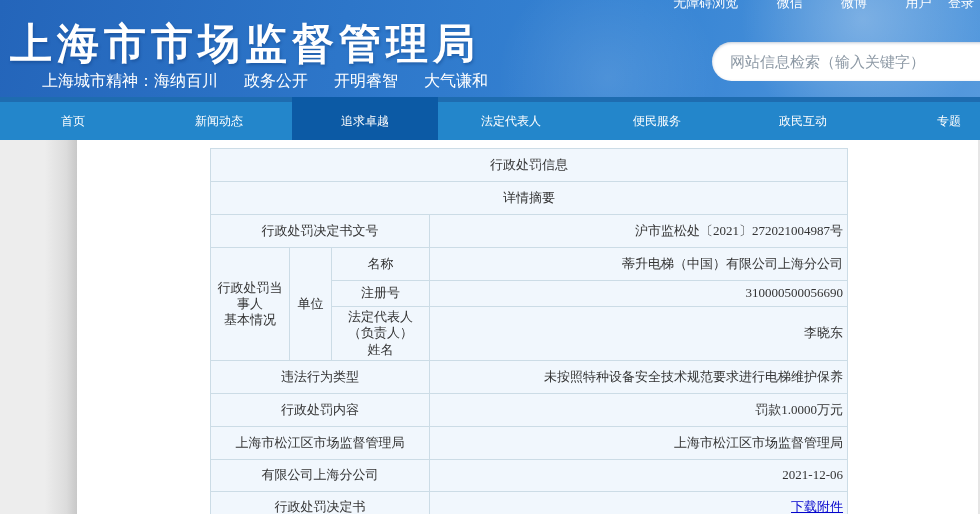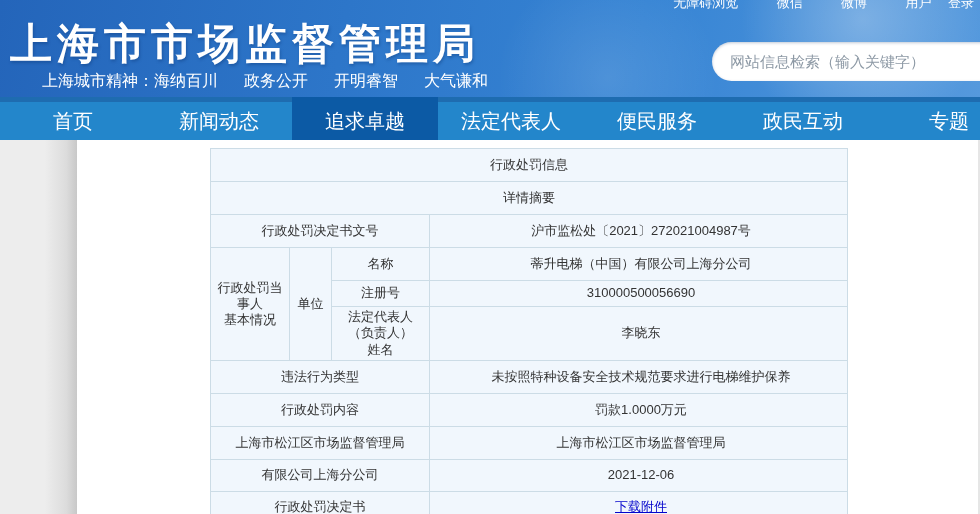--- a/index.html
+++ b/index.html
@@ -37,43 +37,43 @@
   }
   .search-box input::placeholder { color:#8d99a5; opacity:1; }
 
   
   .nav {
     width:980px; height:43px; display:flex;
     background:linear-gradient(to bottom, #1e6cb0 0, #1e6cb0 5px, #2386cb 5px, #2386cb 100%);
   }
   .nav-item {
     flex:0 0 146px; height:43px; padding-top:5px;
-    color:#fff; font-size:20px; text-align:center; line-height:38px;
+    color:#fff; font-size:12px; text-align:center; line-height:38px;
     cursor:pointer; white-space:nowrap;
   }
   .nav-item.active { background:#0c5aa5; padding-top:5px; }
 
   
-  .content { position:relative; width:980px; height:374px; background:#fff; }
+  .content { position:relative; width:980px; height:374px; background:#fff;font-family:Liberation Serif, serif; }
   .gutter-left {
     position:absolute; left:0; top:0; width:77px; height:374px;
     background:linear-gradient(to right,#ededed 0,#ededed 58%,#dcdcdc 86%,#c8c8c8 100%);
   }
   .gutter-right { position:absolute; right:0; top:0; width:2px; height:374px; background:#e6e6e6; }
 
   table.penalty {
     position:absolute; left:210px; top:8px; width:637px;
     border-collapse:collapse; table-layout:fixed;
   }
   table.penalty td {
     border:1px solid #ccdce6; background:#f1f7fd;
     color:#333; font-size:13px; text-align:center;
     padding:2px 4px; line-height:1.25; overflow:hidden;
   }
-  table.penalty td.value { text-align:center; padding-left:9px; }
+  table.penalty td.value { text-align:right; padding-left:9px; }
   table.penalty a { color:#0404cc; text-decoration:underline; cursor:pointer; }
 
   
   .watermark {
     position:absolute; right:2px; bottom:0px; white-space:nowrap;
     font-weight:bold; line-height:1;
   }
   .watermark .brand { color:#f07200; font-size:35px; letter-spacing:-1px; }
   .watermark .suffix { color:#3b3b33; font-size:29px; letter-spacing:-1px; }
 </style>

